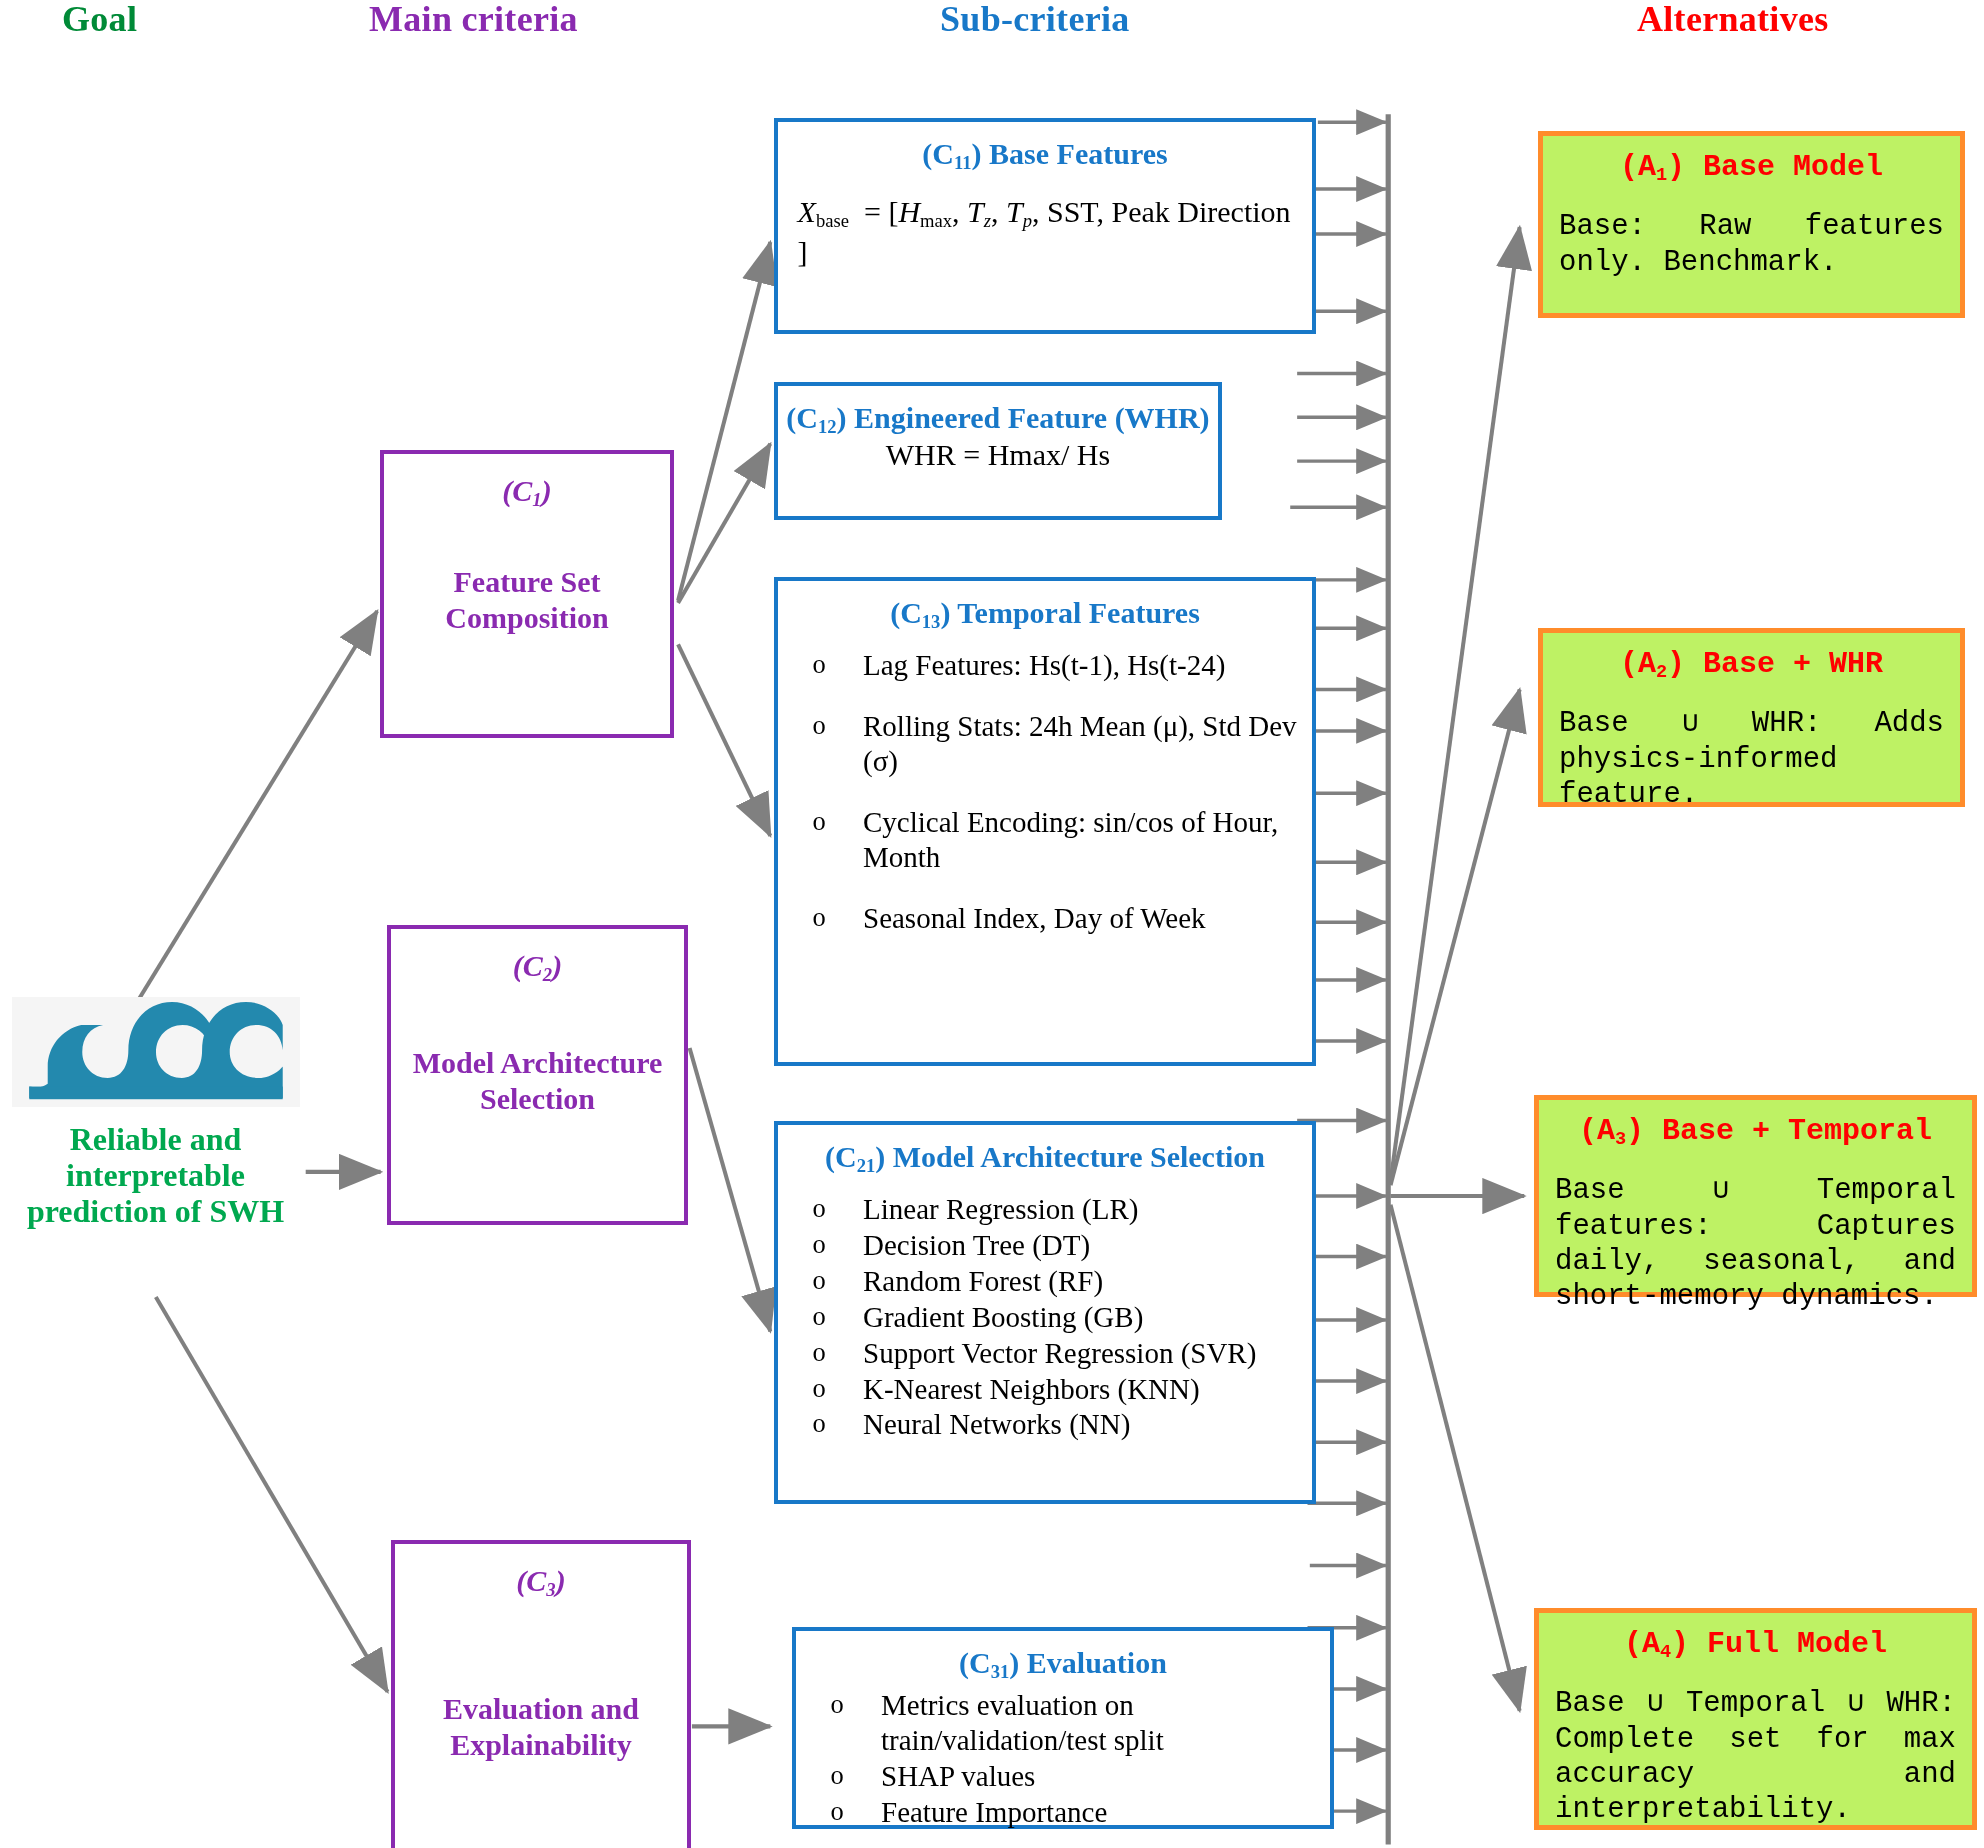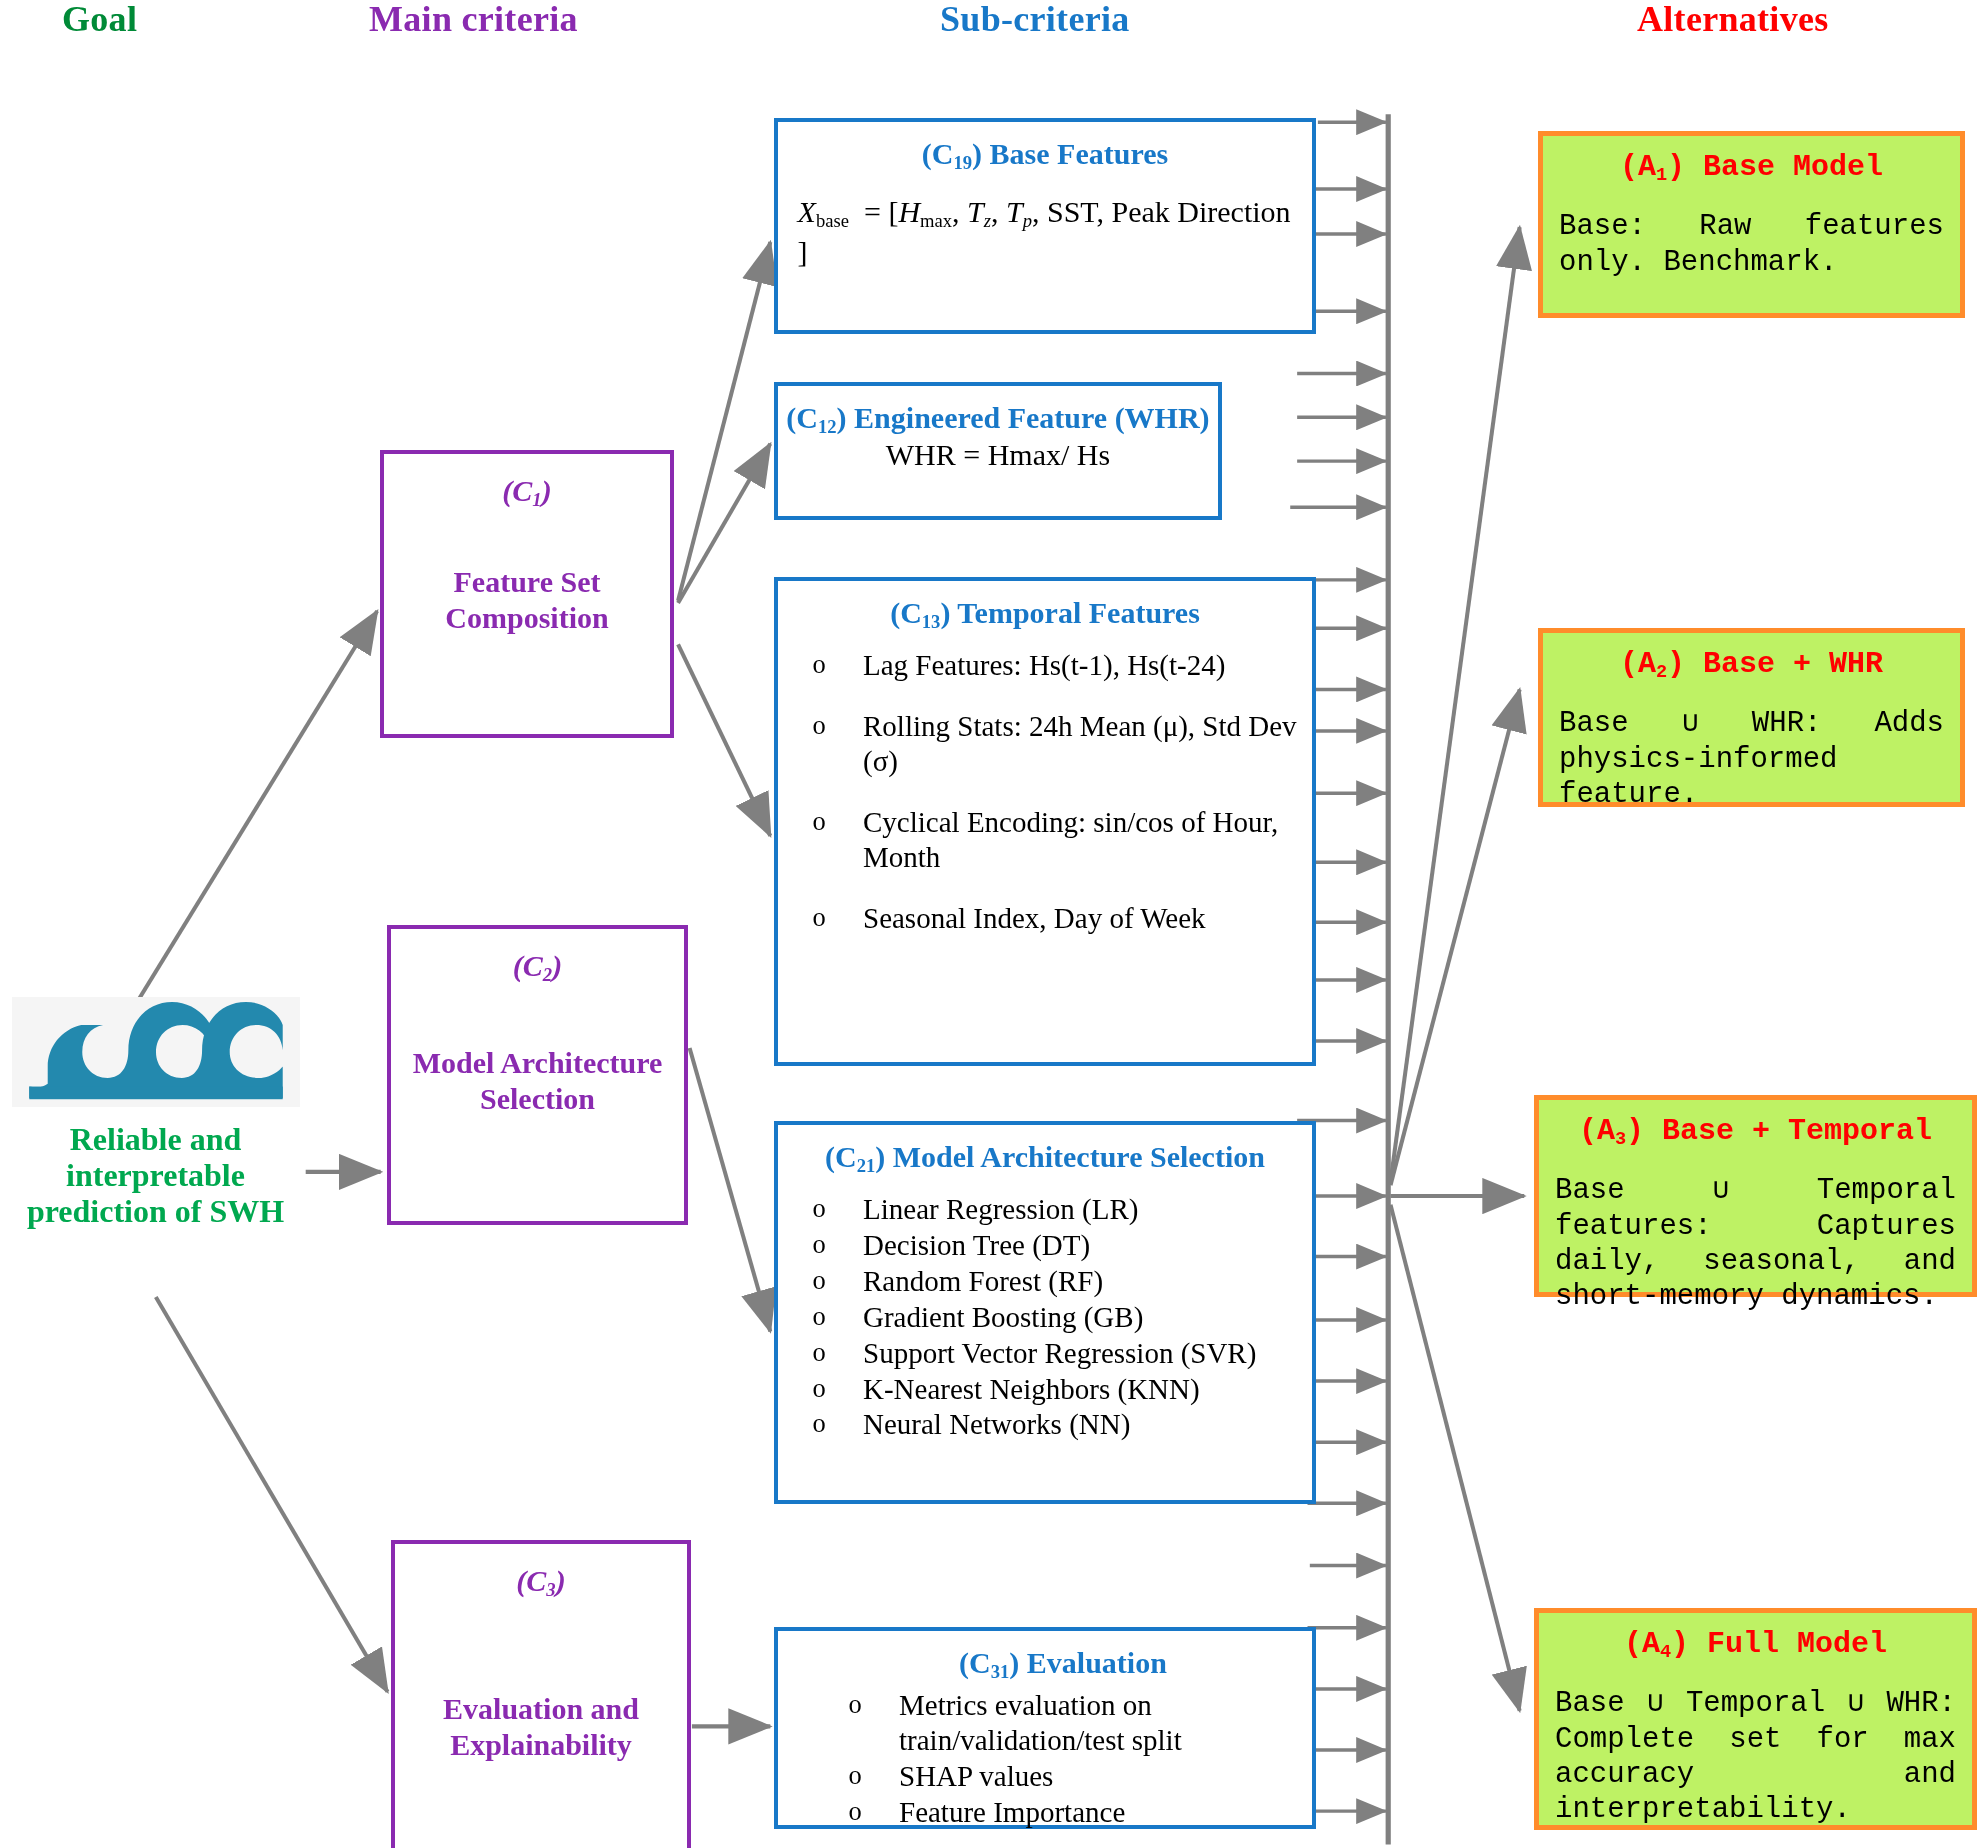--- a/index.html
+++ b/index.html
@@ -68,21 +68,21 @@
   .sbox ul li .bul{
     position:absolute;left:4.6px;top:0;font-size:26.5px;line-height:1.25;
   }
   .sbox ul.tight li{margin-bottom:1.2px;}
   .sbox ul.loose li{margin-bottom:26.5px;}
 
   #sbox11{left:774px;top:118px;width:542px;height:216px;}
   #sbox12{left:774px;top:382px;width:448px;height:138px;}
   #sbox13{left:774px;top:577px;width:542px;height:489px;}
   #sbox21{left:774px;top:1121px;width:542px;height:383px;}
-  #sbox31{left:774px;top:1627px;width:542px;height:202px;padding-left:36px;}
+  #sbox31{left:792px;top:1627px;width:542px;height:202px;}
 
   .ctr-sub{font-size:30px;text-align:center;}
 
   
   .abox{
     position:absolute;border:5.2px solid #ff8c2b;background:#bef264;
     box-sizing:border-box;
     font-family:Liberation Mono, monospace;
   }
   .abox .atitle{
@@ -215,21 +215,21 @@
     <div class="mcode">(C<span class="sub">2</span>)</div>
     <div class="mtitle">Model Architecture Selection</div>
   </div>
   <div class="mbox" id="mbox3">
     <div class="mcode">(C<span class="sub">3</span>)</div>
     <div class="mtitle">Evaluation and Explainability</div>
   </div>
 
   <div class="sbox" id="sbox11">
     <div class="stitle">
-      (C<span class="sub">19</span>) <span>Base Features</span>
+      (C<span class="sub">11</span>) <span>Base Features</span>
     </div>
     <div class="sbody formula">
       <span class="sup-it">X</span><span class="sub">base</span> &nbsp;= [<span class="sup-it">H</span><span class="sub">max</span>, <span class="sup-it">T<span class="sub">z</span></span>, <span class="sup-it">T<span class="sub">p</span></span>, SST, Peak Direction ]
     </div>
   </div>
 
   <div class="sbox" id="sbox12">
     <div class="stitle">
       (C<span class="sub">12</span>) <span>Engineered Feature (WHR)</span>
     </div>

